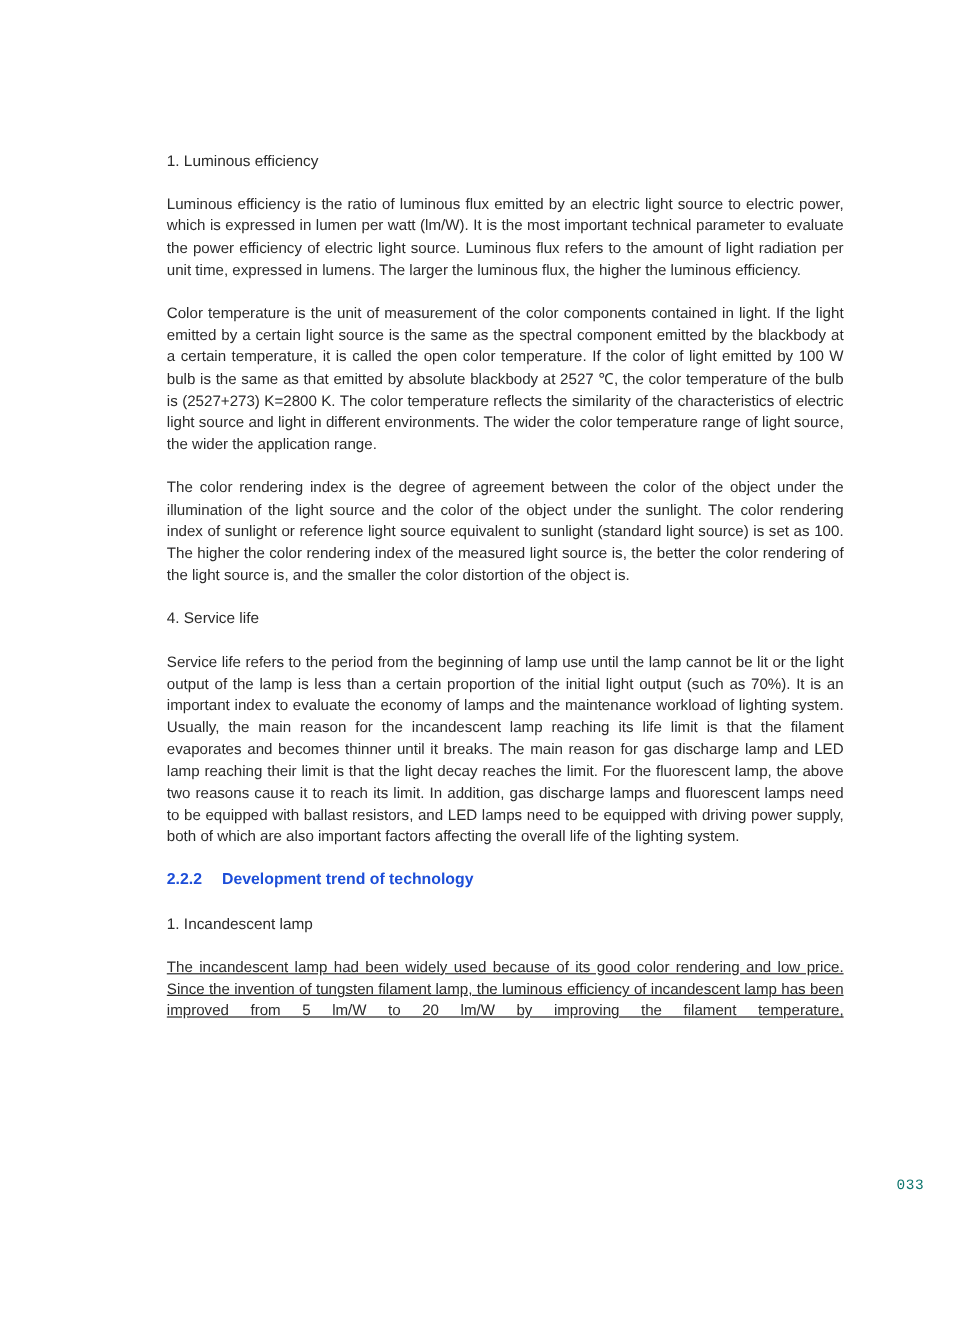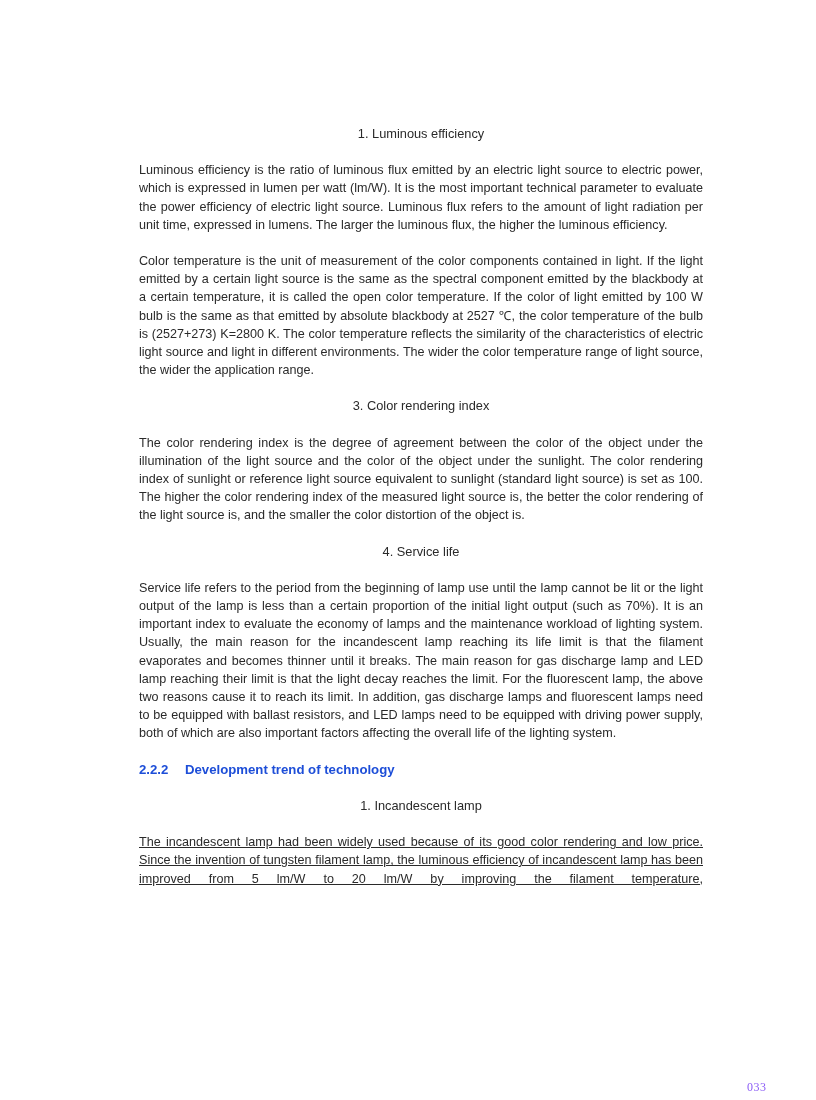--- a/index.html
+++ b/index.html
@@ -12,54 +12,52 @@
       font-family: "Liberation Sans", sans-serif;
       font-size: 12.6px;
       line-height: 18.2px;
       color: #2a2a2a;
     }
     .sub-heading {
       margin: 0 0 18px 0;
       font-weight: normal;
       font-size: 12.8px;
       color: #2a2a2a;
-      text-align: center;
     }
     .para {
       margin: 17px 0 18px 0;
       text-align: justify;
       text-align-last: left;
     }
     .sec-heading {
       margin: 0 0 18px 0;
       font-weight: bold;
       font-size: 13.2px;
       color: #1d4ed8;
     }
     .sec-heading .num { display: inline-block; width: 46px; }
     .page-number {
       position: absolute;
       left: 747px;
-      top: 1080px;
-      font-family: Liberation Serif, serif;
+      top: 981px;
+      font-family: Liberation Mono, monospace;
       font-size: 12px;
-      color: #8b5cf6;
+      color: #0f766e;
       letter-spacing: 0.5px;
     }
   </style>
 </head>
 <body>
 
 <div class="page">
   <div class="sub-heading">1.  Luminous efficiency</div>
   <p class="para">Luminous efficiency is the ratio of luminous flux emitted by an electric light source to electric power, which is expressed in lumen per watt (lm/W). It is the most important technical parameter to evaluate the power efficiency of electric light source. Luminous flux refers to the amount of light radiation per unit time, expressed in lumens. The larger the luminous flux, the higher the luminous efficiency.</p>
 
   <p class="para">Color temperature is the unit of measurement of the color components contained in light. If the light emitted by a certain light source is the same as the spectral component emitted by the blackbody at a certain temperature, it is called the open color temperature. If the color of light emitted by 100 W bulb is the same as that emitted by absolute blackbody at 2527 ℃, the color temperature of the bulb is (2527+273) K=2800 K. The color temperature reflects the similarity of the characteristics of electric light source and light in different environments. The wider the color temperature range of light source, the wider the application range.</p>
 
-  <div class="sub-heading">3.  Color rendering index</div>
   <p class="para">The color rendering index is the degree of agreement between the color of the object under the illumination of the light source and the color of the object under the sunlight. The color rendering index of sunlight or reference light source equivalent to sunlight (standard light source) is set as 100. The higher the color rendering index of the measured light source is, the better the color rendering of the light source is, and the smaller the color distortion of the object is.</p>
 
   <div class="sub-heading">4.  Service life</div>
   <p class="para">Service life refers to the period from the beginning of lamp use until the lamp cannot be lit or the light output of the lamp is less than a certain proportion of the initial light output (such as 70%). It is an important index to evaluate the economy of lamps and the maintenance workload of lighting system. Usually, the main reason for the incandescent lamp reaching its life limit is that the filament evaporates and becomes thinner until it breaks. The main reason for gas discharge lamp and LED lamp reaching their limit is that the light decay reaches the limit. For the fluorescent lamp, the above two reasons cause it to reach its limit. In addition, gas discharge lamps and fluorescent lamps need to be equipped with ballast resistors, and LED lamps need to be equipped with driving power supply, both of which are also important factors affecting the overall life of the lighting system.</p>
 
   <div class="sec-heading">
     <span class="num">2.2.2</span><span>Development trend of technology</span>
   </div>
 
   <div class="sub-heading">1.  Incandescent lamp</div>

